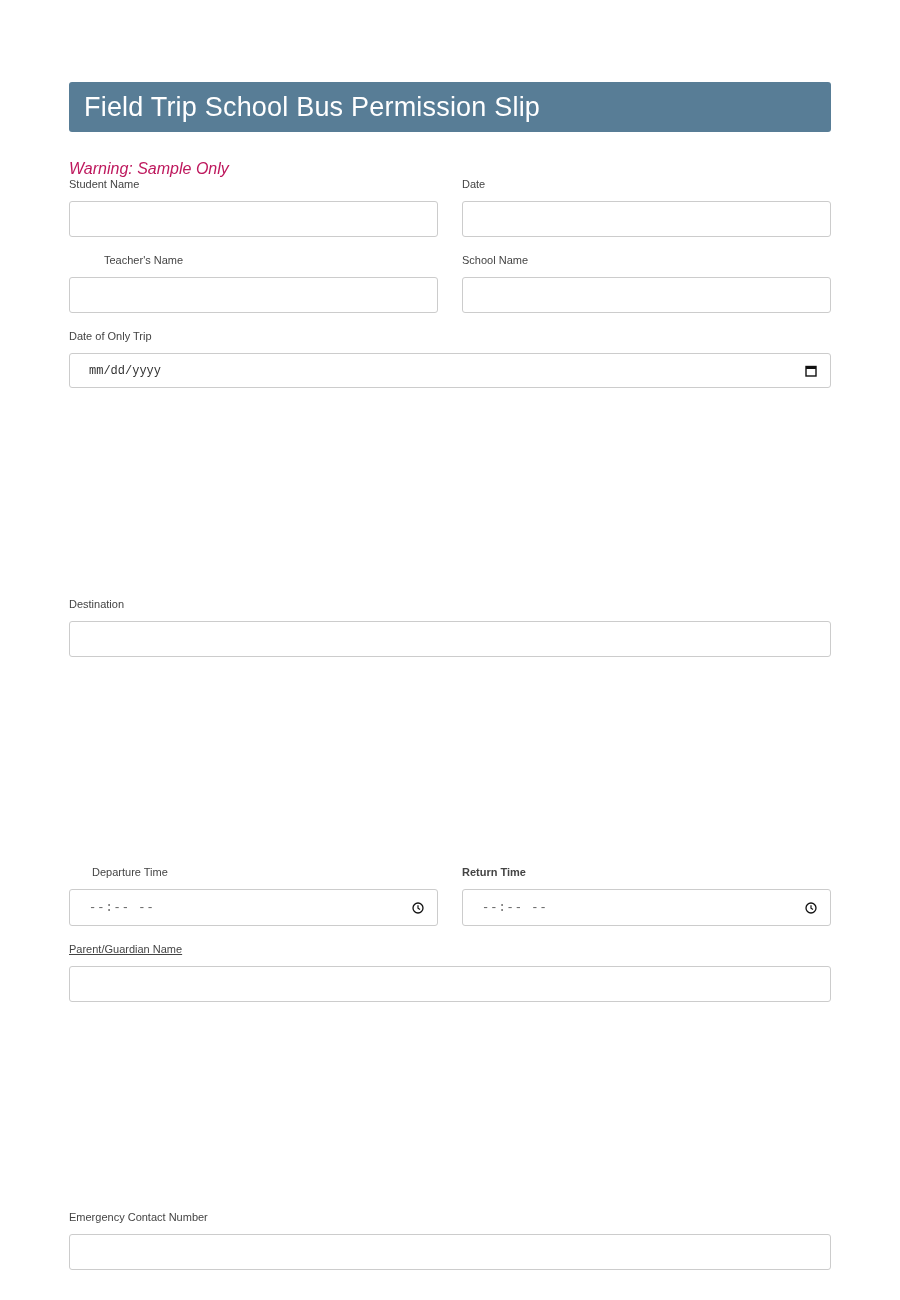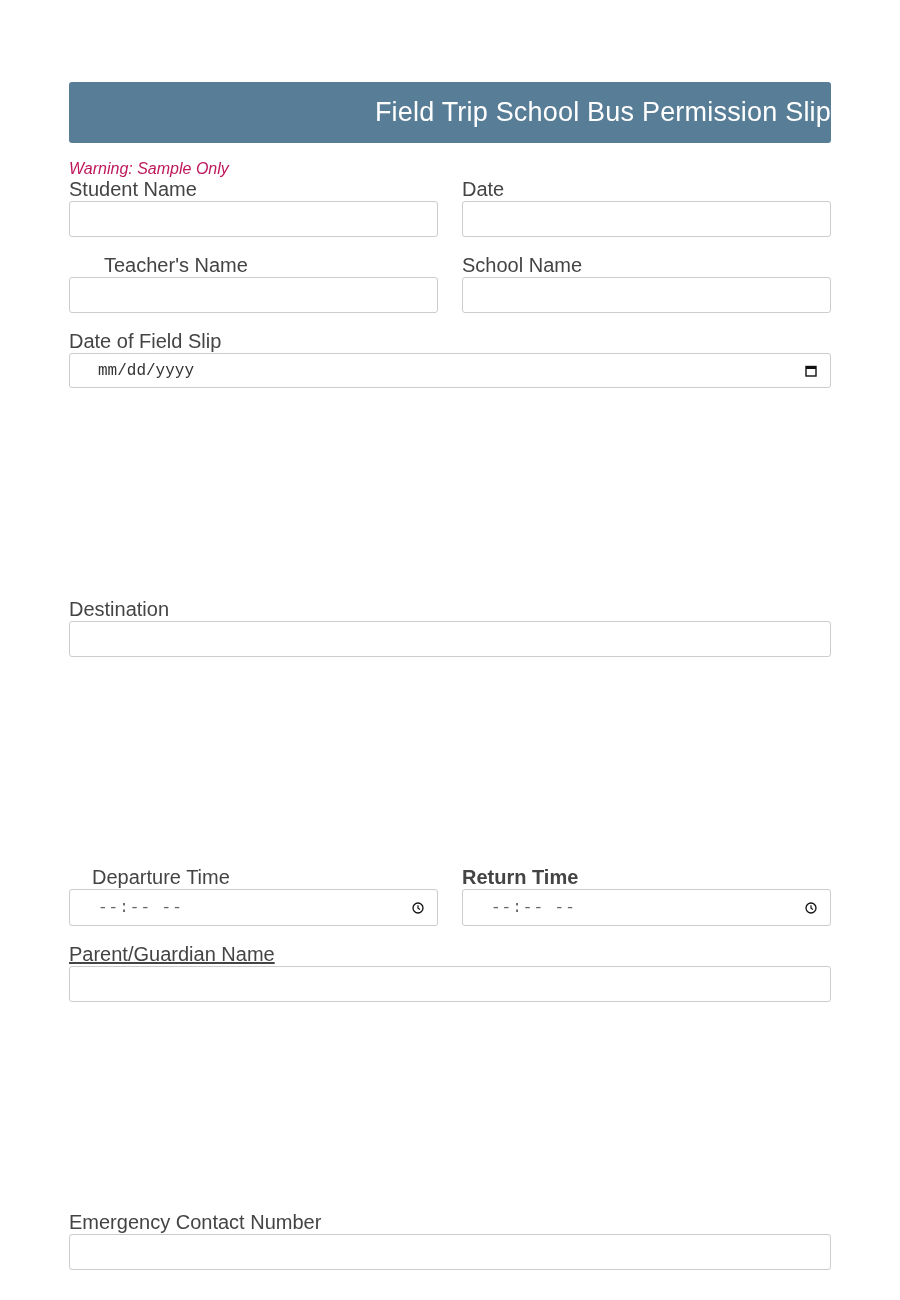--- a/index.html
+++ b/index.html
@@ -1,30 +1,30 @@
 <!DOCTYPE html>
 <html><head>
   <meta charset="utf-8">
   <style>
     html, body { margin: 0; padding: 0; background: #ffffff; }
     body { width: 900px; height: 1300px; position: relative; font-family: "Liberation Sans", sans-serif; overflow: hidden; }
     .header {
-      position: absolute; left: 69px; top: 82px; width: 762px; height: 61px;
+      position: absolute; left: 69px; top: 82px; width: 762px; height: 50px;
       background: #587d96; border-radius: 3px; box-sizing: border-box;
-      padding-left: 15px; display: flex; align-items: center; justify-content: flex-end;
+      padding-left: 15px; display: flex; align-items: center;
     }
     .header h1 { margin: 0; color: #ffffff; font-weight: normal; font-size: 27px; letter-spacing: 0.2px; }
     .warning { position: absolute; left: 69px; top: 160px; color: #be185d; font-style: italic; font-size: 16px; }
-    .label { position: absolute; color: #444444; font-size: 20px; }
+    .label { position: absolute; color: #444444; font-size: 11px; }
     .field {
       position: absolute; box-sizing: border-box; border: 1px solid #cccccc; border-radius: 3px;
       background: #ffffff; height: 36px;
     }
     .field input { border: none; outline: none; background: transparent; width: 100%; height: 100%; padding: 0 12px; box-sizing: border-box; font-size: 14px; }
-    .mono { position: absolute; left: 28px; top: 50%; transform: translateY(-50%); font-family: "Liberation Mono", monospace; font-size: 16px; color: #333; }
+    .mono { position: absolute; left: 19px; top: 50%; transform: translateY(-50%); font-family: "Liberation Mono", monospace; font-size: 12px; color: #333; }
     .mono.gray { color: #666; letter-spacing: 1px; }
     .ico { position: absolute; right: 12px; top: 50%; transform: translateY(-50%); width: 14px; height: 14px; }
   </style>
 </head>
 <body>
 
 <div class="header">
   <h1>Field Trip School Bus Permission Slip</h1>
 </div>
 
@@ -43,21 +43,21 @@
 <div class="label" style="left:58px; top:254px;margin-left:46px;">Teacher's Name</div>
 <div class="field" style="left:69px; top:277px; width:369px;">
   <input type="text" value="" style="">
 </div>
 
 <div class="label" style="left:462px; top:254px;text-align:center;">School Name</div>
 <div class="field" style="left:462px; top:277px; width:369px;">
   <input type="text" value="" style="">
 </div>
 
-<div class="label" style="left:69px; top:330px;">Date of Field Slip</div>
+<div class="label" style="left:69px; top:330px;">Date of Only Trip</div>
 <div class="field" style="left:69px; top:353px; width:762px; height:35px;">
   <span class="mono">mm/dd/yyyy</span>
   <svg class="ico" viewBox="0 0 14 14">
     <rect x="2" y="2.5" width="10" height="9.5" fill="none" stroke="#111" stroke-width="1.4"></rect>
     <rect x="2" y="2.5" width="10" height="2.5" fill="#111"></rect>
   </svg>
 </div>
 
 <div class="label" style="left:69px; top:598px;">Destination</div>
 <div class="field" style="left:69px; top:621px; width:762px;">

